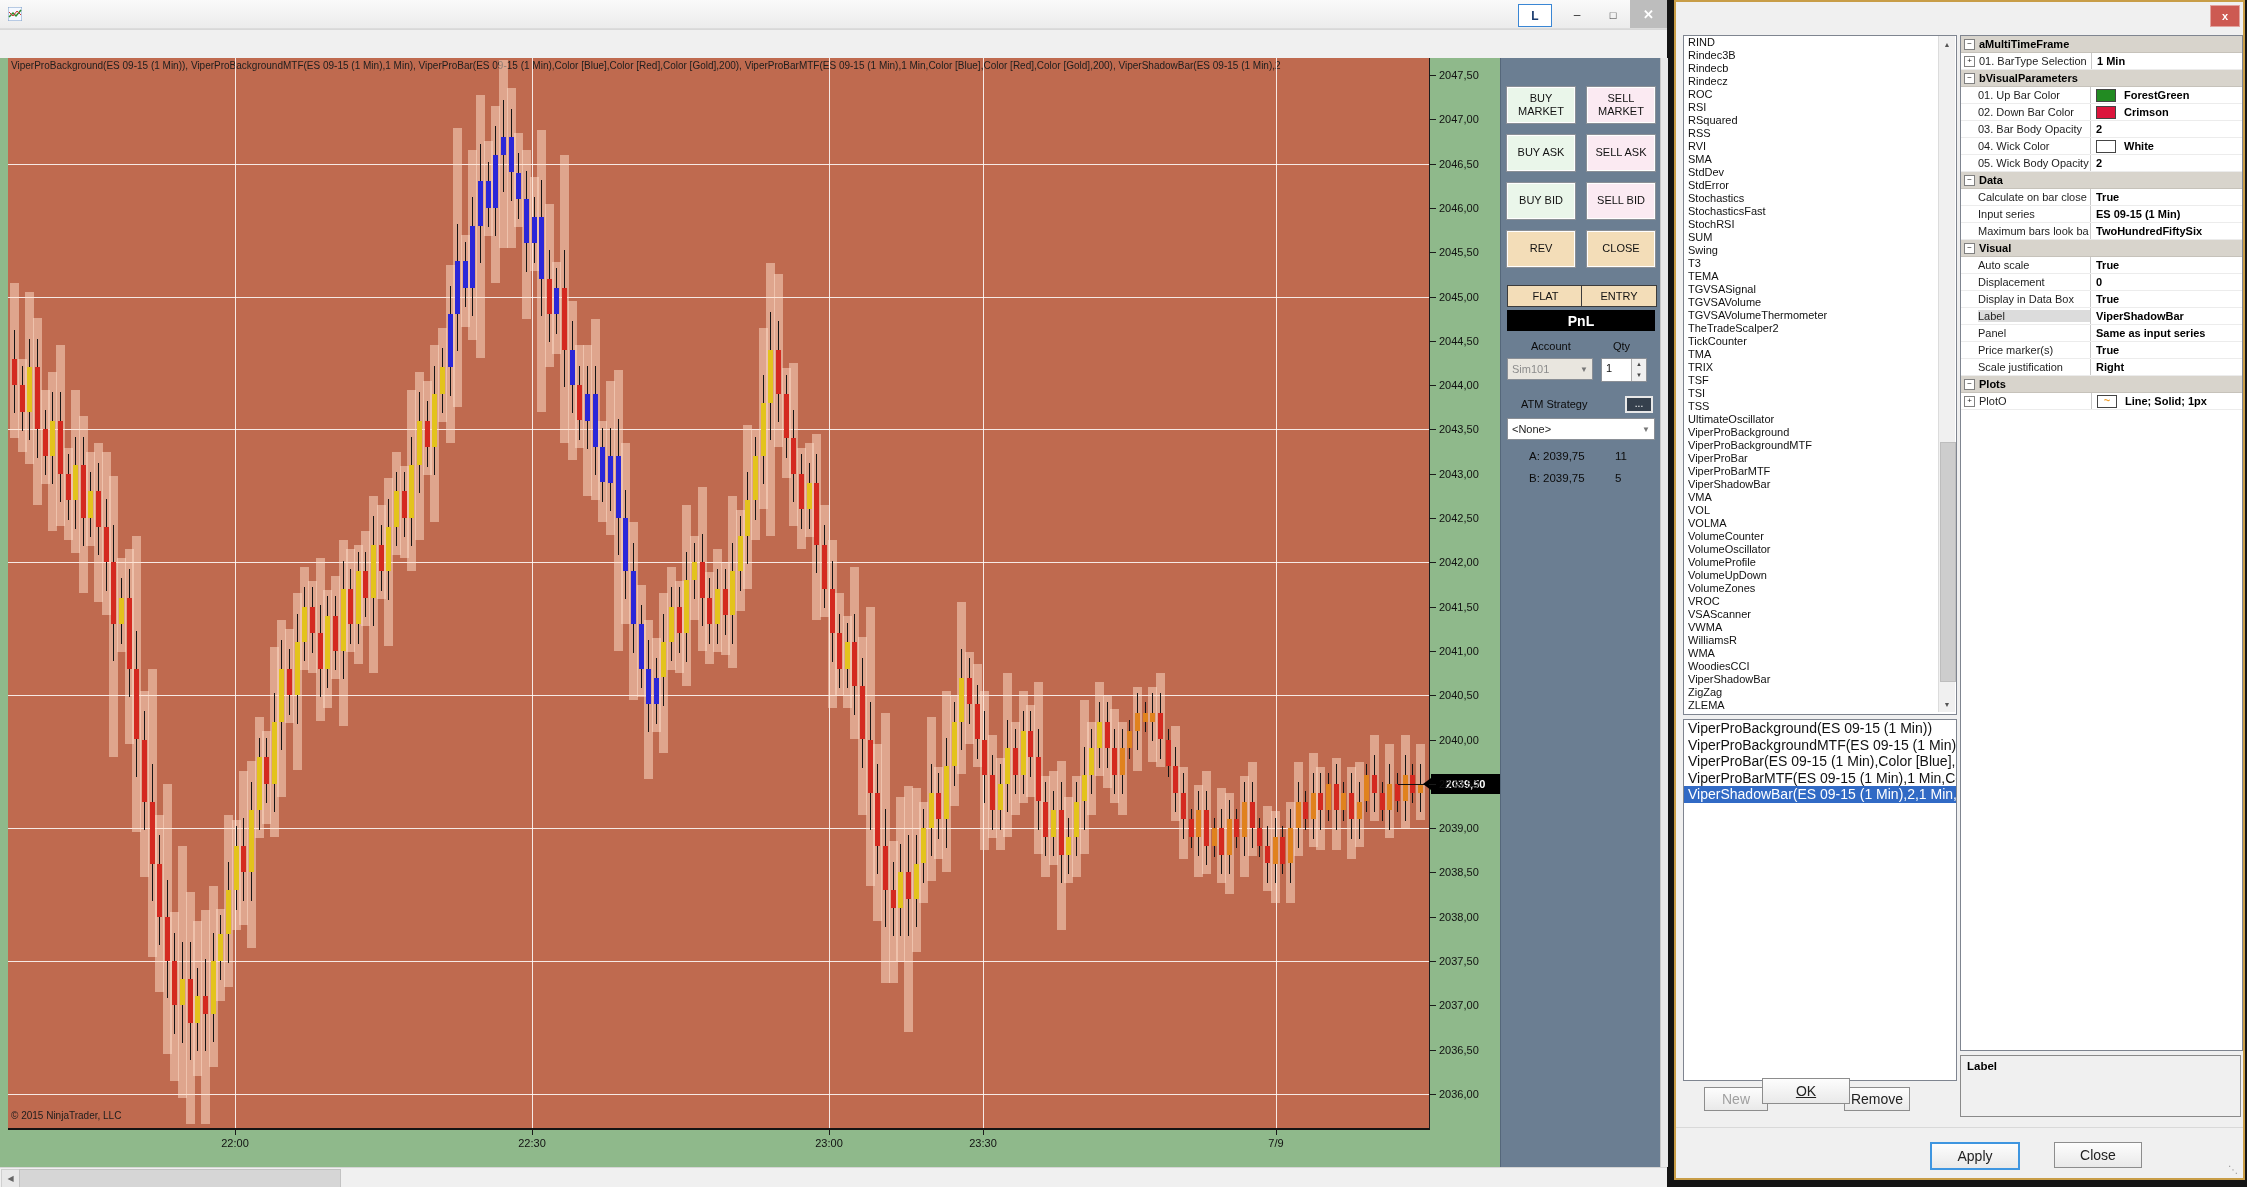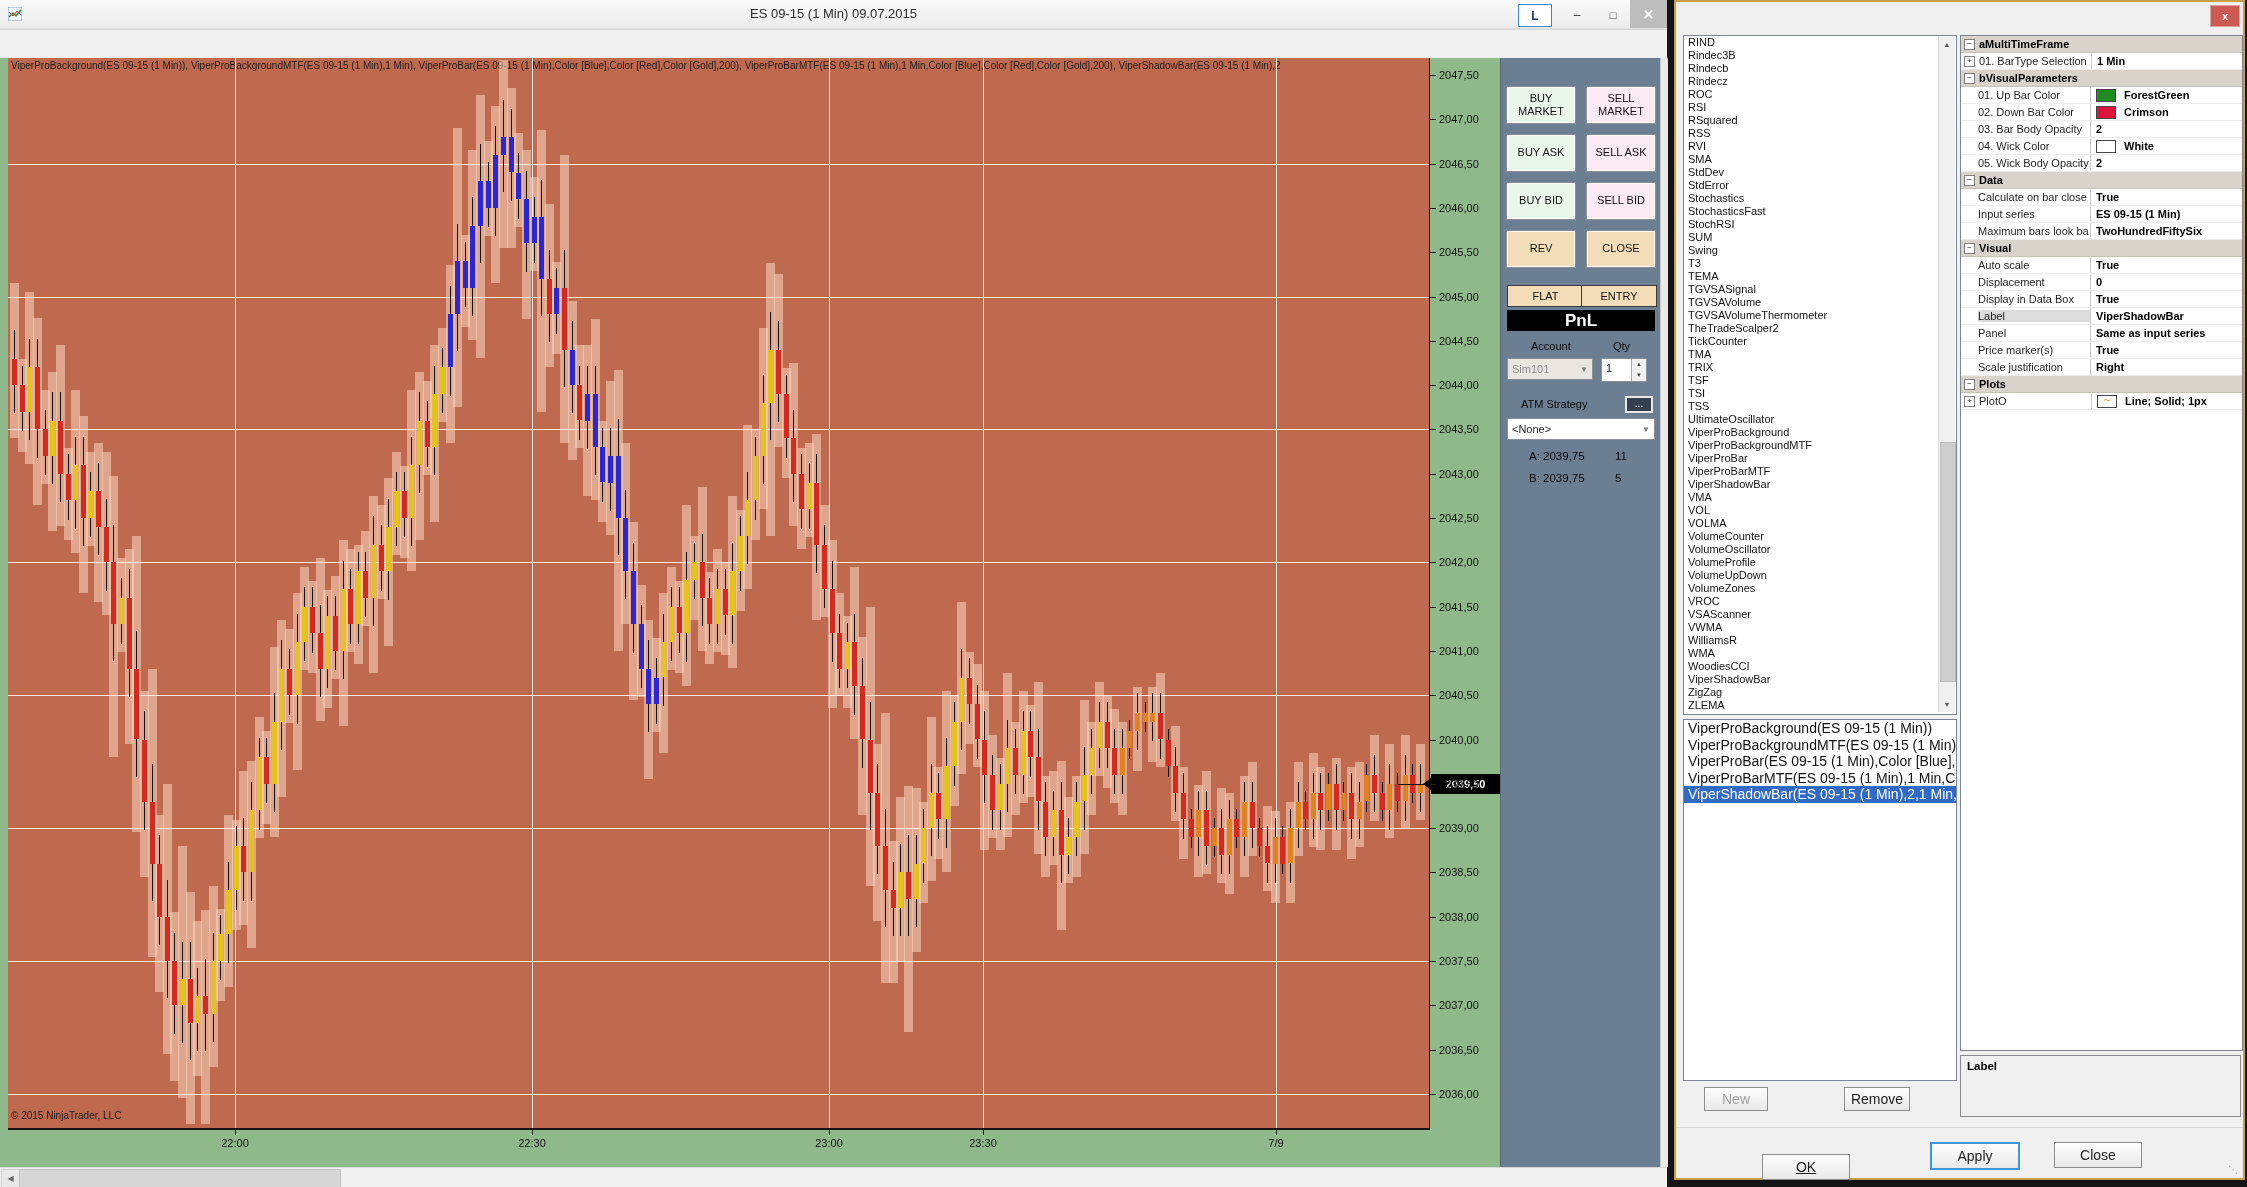--- a/index.html
+++ b/index.html
@@ -47,21 +47,21 @@
   
   #tradepanel{left:1500px;top:58px;width:160px;height:1109px;background:#6b7e92;border-left:1px solid #55677a;}
   #panelstrip{left:1660px;top:58px;width:7px;height:1109px;background:#e9e9e9;border-left:1px solid #c9c9c9;}
   #tbtns{left:0px;top:28px;width:160px;display:grid;grid-template-columns:70px 70px;grid-auto-rows:38px;column-gap:10px;row-gap:10px;justify-content:center;}
   .tbtn{font-family:"Liberation Sans",sans-serif;font-size:11px;color:#111;white-space:pre-line;line-height:1.2;
         border:1px solid #8a8f96;box-shadow:0 0 0 1px #fff inset;cursor:default;}
   .tbtn.buy{background:#eaf6ea;}
   .tbtn.sell{background:#fbeaf2;}
   .tbtn.neutral{background:#f3ddb8;}
   .fe{top:227px;height:20px;background:#f3ddb8;border:1px solid #3c3c3c;font-size:11px;color:#111;display:flex;align-items:center;justify-content:center;}
-  #pnlbar{left:6px;top:252px;width:148px;height:21px;background:#000;color:#fff;font-size:17px;font-weight:bold;display:flex;align-items:center;justify-content:center;}
+  #pnlbar{left:6px;top:252px;width:148px;height:21px;background:#000;color:#fff;font-size:14px;font-weight:bold;display:flex;align-items:center;justify-content:center;}
   .plab{font-size:11px;color:#0b0b0b;}
   .combo{background:#fff;border:1px solid #8a8f96;font-size:11px;color:#222;display:flex;align-items:center;justify-content:space-between;padding:0 4px;box-sizing:border-box;}
   .combo.disabled{background:#e9e6df;color:#8c8c8c;}
   .combo .caret{font-size:8px;color:#777;}
   #qtybox{left:100px;top:300px;width:44px;height:22px;background:#fff;border:1px solid #8a8f96;display:flex;}
   #qtyval{flex:1;font-size:11px;color:#111;padding:3px 0 0 4px;}
   #qtyspin{width:14px;border-left:1px solid #aaa;display:flex;flex-direction:column;background:#f0f0f0;}
   #qtyspin span{flex:1;font-size:6px;color:#444;text-align:center;line-height:10px;}
   #atmmore{left:124px;top:338px;width:28px;height:17px;background:#35404d;border:2px solid #e8e8e8;color:#fff;font-size:10px;line-height:11px;text-align:center;box-sizing:border-box;}
   .abrow{font-size:11.5px;color:#0b0b0b;}
@@ -81,21 +81,21 @@
   #availscroll{left:262px;top:34px;width:16px;height:676px;background:#f0f0f0;border-left:1px solid #dcdcdc;}
   .sbtn{left:0;width:16px;height:16px;font-size:7px;color:#555;display:flex;align-items:center;justify-content:center;background:#f0f0f0;}
   #availthumb{left:1px;top:406px;width:14px;height:238px;background:#cdcdcd;border:1px solid #bdbdbd;}
   #appliedlist{left:7px;top:717px;width:272px;height:360px;}
   .ali{height:16.5px;line-height:16.5px;font-size:14px;color:#111;padding-left:4px;white-space:nowrap;}
   .ali.selected{background:#316ac5;color:#fff;}
   .dlgbtn{height:22px;background:linear-gradient(#fdfdfd,#e9e9e9);border:1px solid #8d8d8d;font-size:14px;color:#222;display:flex;align-items:center;justify-content:center;}
   .dlgbtn.disabled{color:#a0a0a0;}
   #btn-new{left:28px;top:1085px;width:62px;}
   #btn-remove{left:168px;top:1085px;width:64px;}
-  #btn-ok{left:86px;top:1152px;width:86px;height:24px;text-decoration:underline;}
+  #btn-ok{left:86px;top:1076px;width:86px;height:24px;text-decoration:underline;}
   #btn-apply{left:254px;top:1140px;width:86px;height:24px;border:2px solid #3f96e0;}
   #btn-closed{left:378px;top:1140px;width:86px;height:24px;}
   #dlgsep{left:0px;top:1125px;width:567px;height:1px;background:#d9d9d9;}
 
   #propgrid{left:284px;top:33px;width:281px;height:1014px;background:#fff;border:1px solid #7f8590;overflow:hidden;}
   .pgrow{height:16px;display:flex;align-items:center;font-size:11px;border-bottom:1px solid #ececec;}
   .pgrow.group{background:#d8d4cc;font-weight:bold;border-bottom:1px solid #c6c2ba;}
   .pgbox{width:9px;height:9px;border:1px solid #808080;background:#fff;font-size:8px;line-height:8px;text-align:center;color:#222;margin:0 4px 0 3px;flex:none;font-weight:normal;}
   .pgpad{width:17px;flex:none;}
   .pglabel{width:112px;flex:none;color:#1e1e1e;white-space:nowrap;overflow:hidden;}
@@ -114,21 +114,20 @@
 <div id="stage">
 
   <div id="mainwin" class="abs">
 
     <div id="titlebar" class="abs">
       <svg class="abs" style="left:8px;top:7px" width="14" height="14">
         <rect x="0" y="0" width="14" height="14" fill="#f4f8ff" stroke="#7a9cc8"></rect>
         <path d="M1 10 L5 6 L8 9 L13 3" stroke="#2a8a2a" fill="none" stroke-width="1.5"></path>
         <path d="M1 5 L5 9 L9 4 L13 8" stroke="#cc3333" fill="none" stroke-width="1"></path>
       </svg>
-      <div id="apptitle" class="abs">ES 09-15 (1 Min)  09.07.2015</div>
       <div id="btn-link" class="abs winctl">L</div>
       <div id="btn-min" class="abs winctl">–</div>
       <div id="btn-max" class="abs winctl">□</div>
       <div id="btn-close" class="abs winctl">✕</div>
     </div>
 
     <div id="toolbar">
       <div class="tgrip"></div>
       <div class="tdrop">
         <span>ES 09-15</span>

